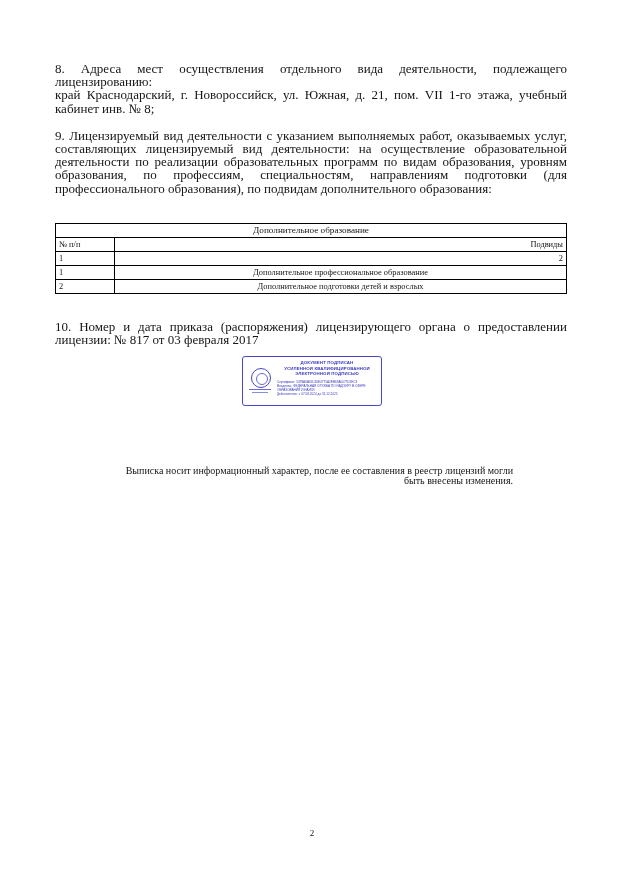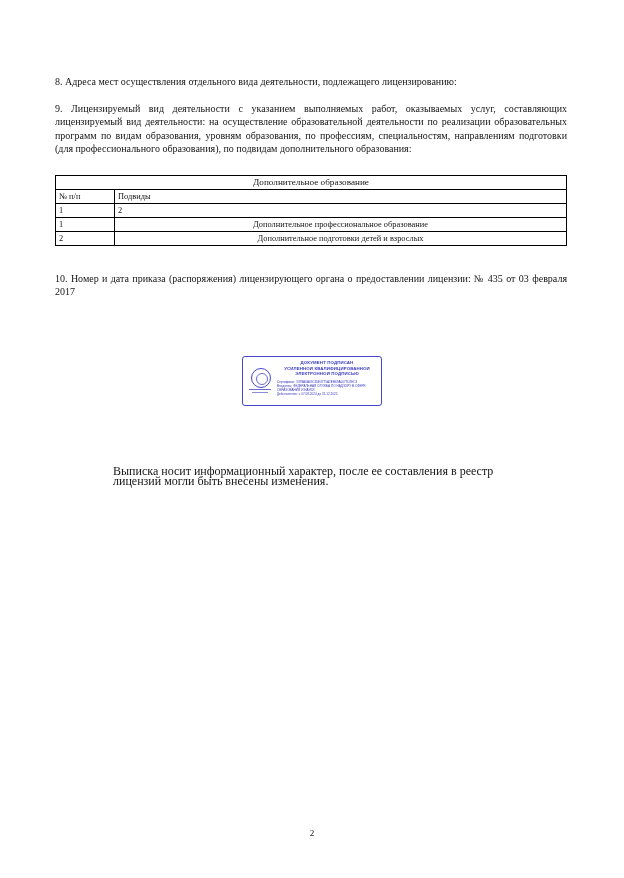--- a/index.html
+++ b/index.html
@@ -22,34 +22,34 @@
     height: 878px;
     background: #ffffff;
   }
   .content {
     position: absolute;
     left: 55px;
     top: 62px;
     width: 512px;
   }
   .para {
-    font-size: 10px;
+    font-size: 13px;
     line-height: 13.2px;
     text-align: justify;
-    margin: 13px 0 0 0;
+    margin: 0 0 0 0;
     color: #141414;
   }
   .para.spaced {
     margin-top: 14px;
   }
   .line {
     display: block;
   }
   .table-wrap {
-    margin-top: 20px;
+    margin-top: 28px;
     width: 512px;
   }
   table.doc-table {
     border-collapse: collapse;
     width: 100%;
     font-size: 8.4px;
     color: #141414;
   }
   table.doc-table td, table.doc-table th {
     border: 1px solid #000000;
@@ -60,21 +60,21 @@
   .th-main {
     text-align: center;
     font-weight: bold;
     font-size: 9.2px;
     padding: 2px 3px;
   }
   .col-num {
     width: 52px;
   }
   .col-sub {
-    text-align: left;
+    text-align: right;
   }
   .cell-left {
     text-align: center;
     padding-left: 4px;
   }
   .para-10 {
     margin-top: 26px;
   }
   .stamp {
     position: absolute;
@@ -145,22 +145,22 @@
     font-family: "Liberation Sans", sans-serif;
     font-size: 3.1px;
     line-height: 4.2px;
     text-align: left;
   }
   .note {
     position: absolute;
     left: 113px;
     top: 466px;
     width: 400px;
-    text-align: left;
-    font-size: 12px;
+    text-align: right;
+    font-size: 10px;
     color: #141414;
     line-height: 10px;
   }
   .page-number {
     position: absolute;
     left: 0;
     top: 828px;
     width: 624px;
     text-align: center;
     font-size: 9px;
@@ -169,20 +169,21 @@
 </style>
 </head>
 <body>
 
 <div class="page">
 
   <div class="content">
 
     <p class="para">
       <span class="line">8. Адреса мест осуществления отдельного вида деятельности, подлежащего лицензированию:</span>
+      <span class="line">край Краснодарский, г. Новороссийск, ул. Южная, д. 21, пом. VII 1-го этажа, учебный кабинет инв. № 8;</span>
     </p>
 
     <p class="para spaced">9. Лицензируемый вид деятельности с указанием выполняемых работ, оказываемых услуг, составляющих лицензируемый вид деятельности: на осуществление образовательной деятельности по реализации образовательных программ по видам образования, уровням образования, по профессиям, специальностям, направлениям подготовки (для профессионального образования), по подвидам дополнительного образования:</p>
 
     <div class="table-wrap">
       <table class="doc-table">
         <tbody>
           <tr>
             <td class="th-main" colspan="2">Дополнительное образование</td>
           </tr>
@@ -199,21 +200,21 @@
             <td class="cell-left">Дополнительное профессиональное образование</td>
           </tr>
           <tr>
             <td class="col-num">2</td>
             <td class="cell-left">Дополнительное подготовки детей и взрослых</td>
           </tr>
         </tbody>
       </table>
     </div>
 
-    <p class="para para-10">10. Номер и дата приказа (распоряжения) лицензирующего органа о предоставлении лицензии: № 435 от 03 февраля 2017</p>
+    <p class="para para-10">10. Номер и дата приказа (распоряжения) лицензирующего органа о предоставлении лицензии: № 817 от 03 февраля 2017</p>
 
   </div>
 
   <div class="stamp">
     <div class="stamp-emblem">
       <div class="circ"></div>
       <div class="bar"></div>
       <div class="bar2"></div>
     </div>
     <div class="stamp-title">

